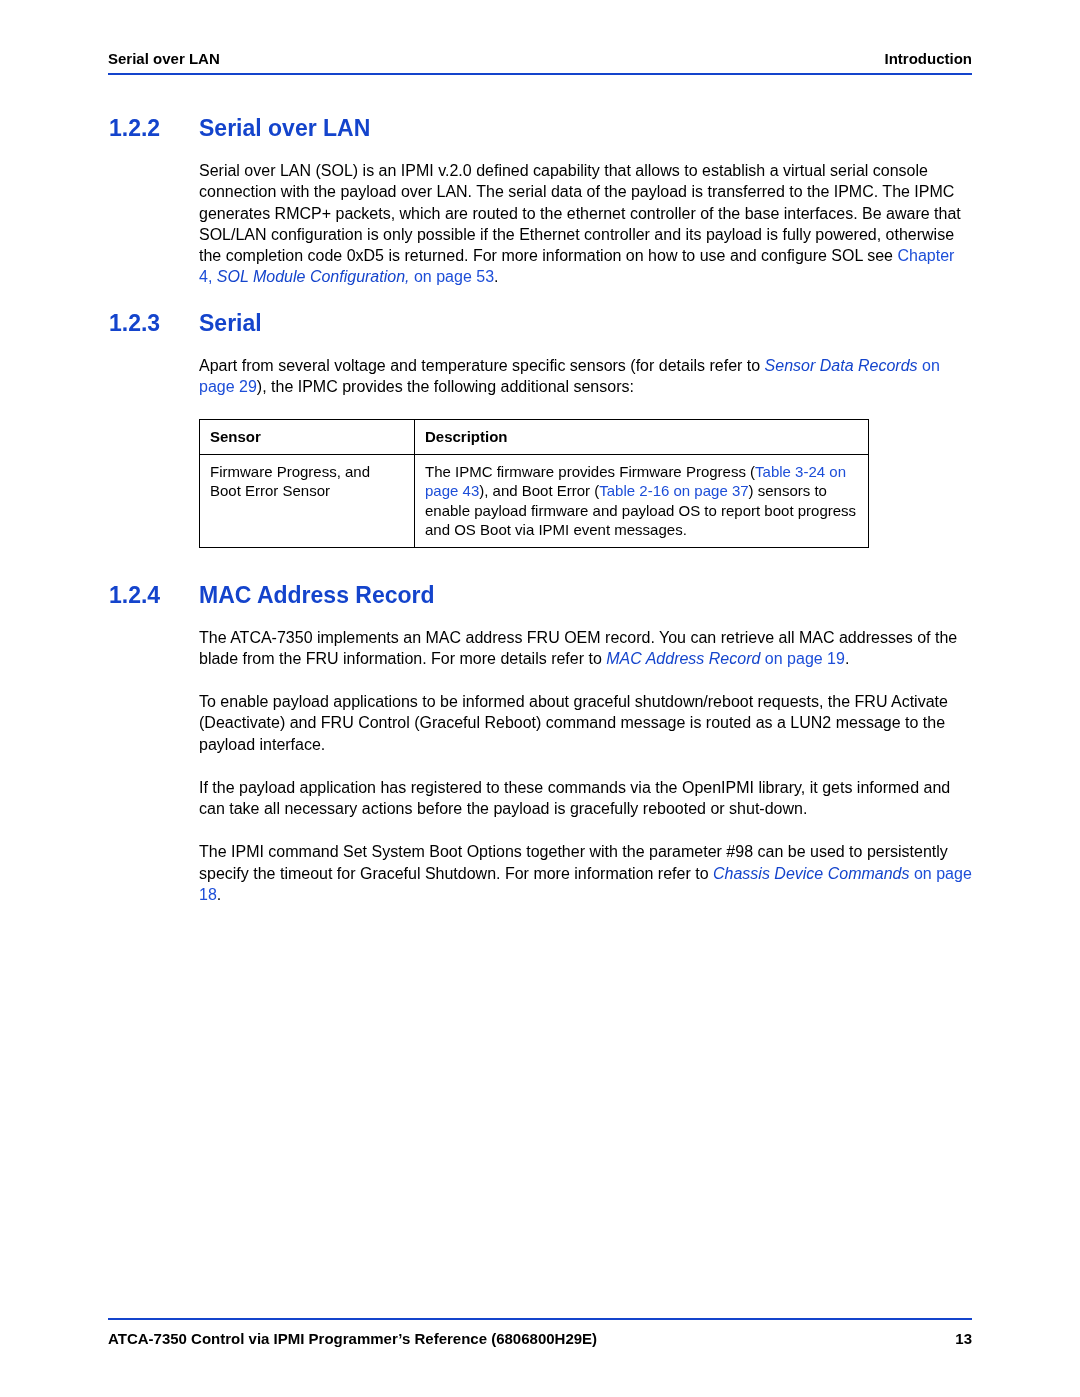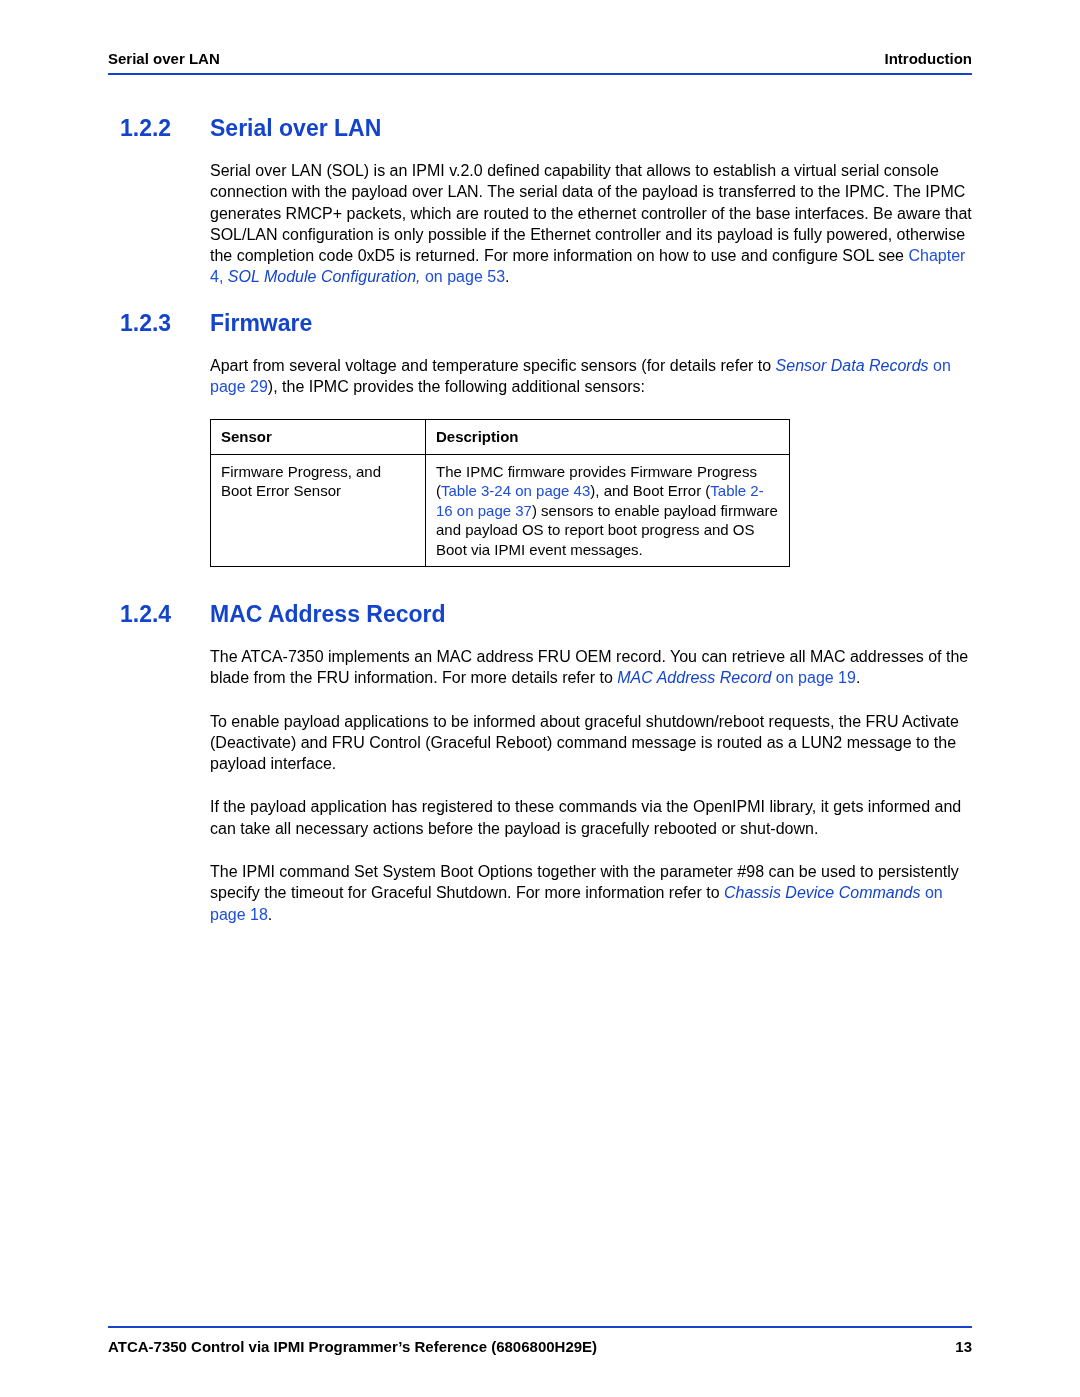--- a/index.html
+++ b/index.html
@@ -27,21 +27,21 @@
     font-weight: 700;
     font-size: 15px;
     padding-bottom: 6px;
   }
   .rule-top {
     border-bottom: 2px solid #1444cc;
     margin-bottom: 40px;
   }
   
   .sec {
-    margin: 0 0 20px 12px;
+    margin: 0 0 20px 1px;
   }
   .sec-head {
     display: flex;
     color: #1444cc;
     font-weight: 700;
     font-size: 23px;
     margin-bottom: 18px;
   }
   .sec-num {
     width: 90px;
@@ -66,41 +66,41 @@
     text-decoration: none;
   }
   
   .tbl-caption {
     font-style: italic;
     font-size: 16px;
     margin: 6px 0 10px 0;
   }
   table.sensors {
     border-collapse: collapse;
-    width: 580px;
+    width: 670px;
     font-size: 15px;
   }
   table.sensors th, table.sensors td {
     border: 1px solid #000;
     text-align: left;
     vertical-align: top;
     padding: 7px 10px;
     line-height: 1.3;
   }
   table.sensors th {
     font-weight: 700;
     background: #fff;
   }
   table.sensors col.c1 { width: 215px; }
   
   .footer-wrap {
     position: absolute;
     left: 108px;
     right: 108px;
-    bottom: 42px;
+    bottom: 50px;
   }
   .rule-bot {
     border-top: 2px solid #1444cc;
     margin-bottom: 10px;
   }
   .footline {
     display: flex;
     justify-content: space-between;
     font-weight: 700;
     font-size: 15px;
@@ -125,21 +125,21 @@
     <div class="sec-body">
       <p>
         <span>Serial over LAN (SOL) is an IPMI v.2.0 defined capability that allows to establish a virtual serial console connection with the payload over LAN. The serial data of the payload is transferred to the IPMC. The IPMC generates RMCP+ packets, which are routed to the ethernet controller of the base interfaces. Be aware that SOL/LAN configuration is only possible if the Ethernet controller and its payload is fully powered, otherwise the completion code 0xD5 is returned. For more information on how to use and configure SOL see </span><a href="#" class="xref-plain">Chapter 4,</a><a href="#" class="xref"> SOL Module Configuration,</a><a href="#" class="xref-plain"> on page 53</a><span>.</span>
       </p>
     </div>
   </div>
 
   <div class="sec">
     <div class="sec-head">
       <span class="sec-num">1.2.3</span>
-      <span>Firmware</span>
+      <span>Serial</span>
     </div>
     <div class="sec-body">
       <p>
         <span>Apart from several voltage and temperature specific sensors (for details refer to </span><a href="#" class="xref">Sensor Data Records</a><a href="#" class="xref-plain"> on page 29</a><span>), the IPMC provides the following additional sensors:</span>
       </p>
 
 
       <table class="sensors">
         <colgroup>
             <col class="c1">

